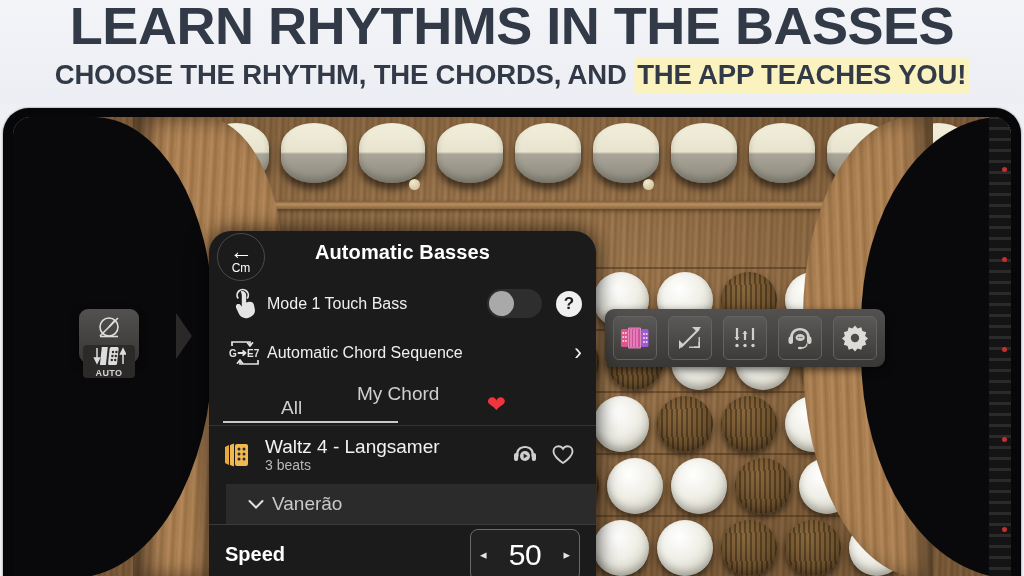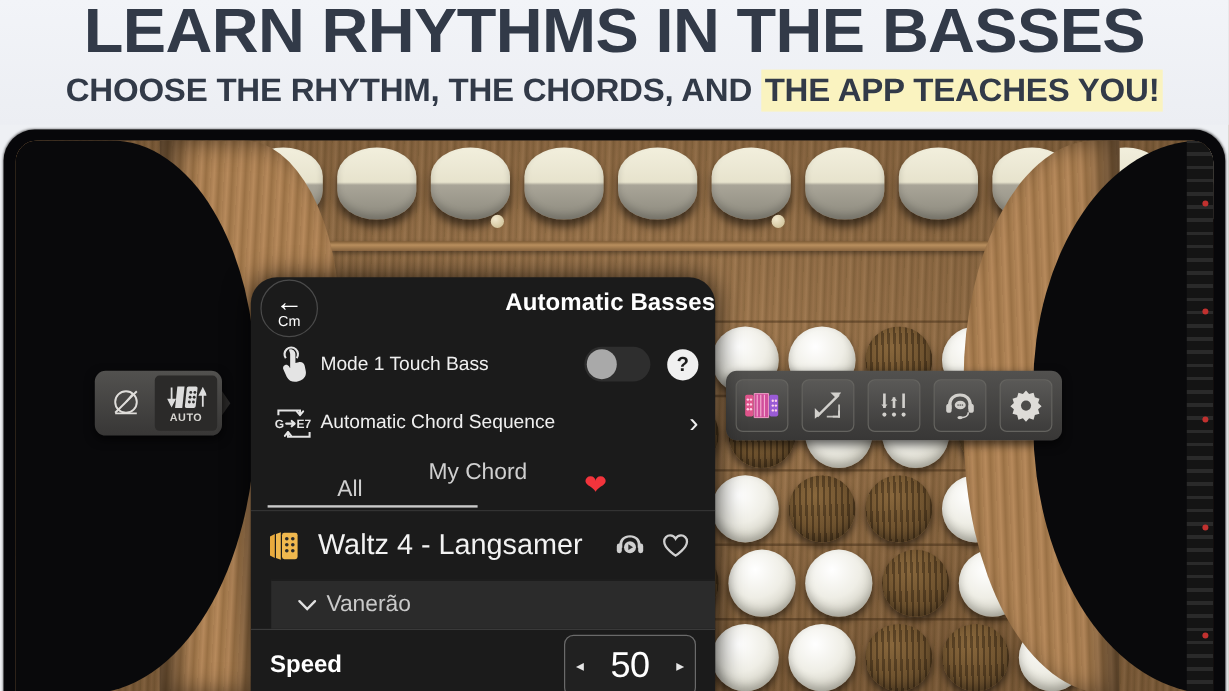--- a/index.html
+++ b/index.html
@@ -153,21 +153,21 @@
   
   .tb {
     position:absolute;
     background:linear-gradient(180deg,#52514f,#383736);
     border-radius:9px;
     box-shadow:0 3px 8px rgba(0,0,0,0.6);
     display:flex; align-items:center;
     padding:4px 6px;
     gap:8px;
   }
-  .tb-left { left:66px; top:192px; height:54px; padding:4px; gap:2px; }
+  .tb-left { left:66px; top:192px; height:54px; padding:4px; gap:2px;flex-direction:column; }
   .tb-right { left:592px; top:192px; height:58px; padding:5px 8px; gap:11px; }
   .tb-btn {
     width:44px; height:44px;
     background:linear-gradient(180deg,#5a5957,#3d3c3b);
     border:1px solid #64635f;
     border-radius:6px;
     display:flex; align-items:center; justify-content:center;
     color:#d6d4d0;
   }
   .tb-btn.flat { border:none; background:transparent; border-radius:0; }
@@ -187,21 +187,21 @@
     border-radius:22px 22px 0 0;
     color:#e8e8e8;
     overflow:hidden;
     box-shadow:0 0 22px rgba(0,0,0,0.75);
   }
   .panel-header {
     position:relative; height:48px;
   }
   .panel-title {
     position:absolute; left:0; right:0; top:10px;
-    text-align:right; font-size:20px; font-weight:bold; color:#fff;
+    text-align:center; font-size:20px; font-weight:bold; color:#fff;
     letter-spacing:0.1px;
   }
   .back-btn {
     position:absolute; left:8px; top:2px;
     width:48px; height:48px; border-radius:50%;
     border:1px solid #4a4a4a;
     background:#1b1b1b;
     display:flex; flex-direction:column; align-items:center; justify-content:center;
     line-height:1;
   }
@@ -250,21 +250,21 @@
   .tab-heart { position:absolute; right:90px; top:14px; color:#f2343c; font-size:23px; }
 
   
   .list-item {
     position:relative; display:flex; align-items:center;
     height:58px; padding:0 14px 0 14px;
     border-top:1px solid #333;
   }
   .style-icon { width:42px; flex:0 0 42px; display:flex; align-items:center; }
   .style-text { flex:1; }
-  .style-name { font-size:24px; color:#f2f2f2; line-height:21px; }
+  .style-name { font-size:19px; color:#f2f2f2; line-height:21px; }
   .style-beats { font-size:14px; color:#b8b8b8; line-height:17px; }
   .icon-btn { width:38px; display:flex; align-items:center; justify-content:center; color:#cfcfcf; }
 
   .group-row {
     display:flex; align-items:center;
     height:42px; padding:0 14px;
     background:#2b2b2b;
     border-top:1px solid #1b1b1b;
     border-bottom:1px solid #1b1b1b;
     margin-left:17px;
@@ -559,20 +559,21 @@
                   <circle cx="21" cy="8" r="1.5"></circle>
                 <circle cx="16" cy="13" r="1.5"></circle>
                   <circle cx="21" cy="13" r="1.5"></circle>
                 <circle cx="16" cy="18" r="1.5"></circle>
                   <circle cx="21" cy="18" r="1.5"></circle>
               </g>
             </svg>
           </div>
           <div class="style-text">
             <div class="style-name">Waltz 4 - Langsamer</div>
+            <div class="style-beats">3 beats</div>
           </div>
           <div class="icon-btn">
             <svg width="28" height="22" viewBox="0 0 28 22" fill="#cfcfcf">
               <path d="M14 2 C8.5 2 5 5.5 5 10.5 v2 h2.6 v-3 C7.6 6.2 10.4 4 14 4 c3.6 0 6.4 2.2 6.4 5.5 v3 H23 v-2 C23 5.5 19.5 2 14 2 Z"></path>
               <rect x="3" y="9" width="4.2" height="8" rx="2"></rect>
               <rect x="20.8" y="9" width="4.2" height="8" rx="2"></rect>
               <circle cx="14" cy="12" r="5"></circle>
               <path d="M12.6 9.6 l4 2.4 -4 2.4 z" fill="#2a2a2a"></path>
             </svg>
           </div>

